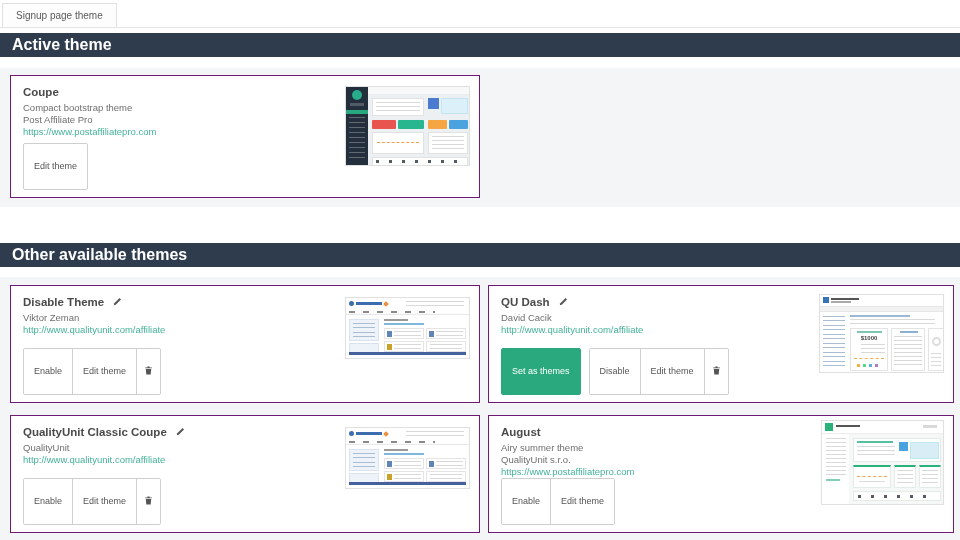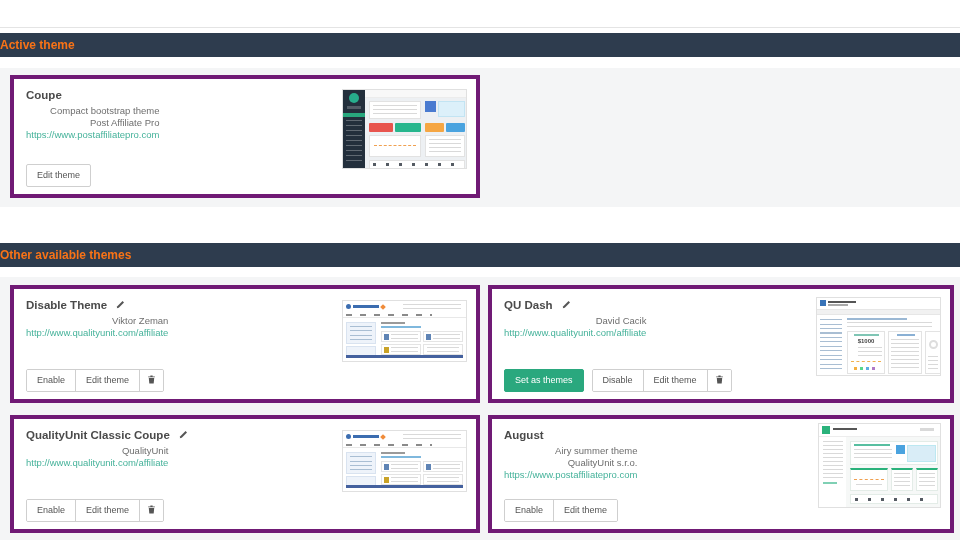--- a/index.html
+++ b/index.html
@@ -5,32 +5,32 @@
   html,body{margin:0;padding:0;width:960px;height:540px;overflow:hidden;background:#fff;
     font-family:"Liberation Sans",sans-serif;-webkit-font-smoothing:antialiased;}
   
   .tabbar{position:absolute;top:3px;left:0;width:960px;height:25px;border-bottom:1px solid #e4e4e4;
     display:flex;align-items:flex-end;padding-left:2px;box-sizing:border-box;}
   .tab{height:24px;box-sizing:border-box;border:1px solid #e0e0e0;border-bottom:none;background:#fdfdfd;
     display:flex;align-items:center;padding:0 13px;margin-right:2px;font-size:10px;color:#5a5a5a;cursor:pointer;
     border-top:1px solid #e0e0e0;}
   .tab.active{background:#fff;border-top:2px solid #2dbd9b;margin-bottom:-1px;border-bottom:1px solid #fff;}
   
-  .secbar{position:absolute;left:0;width:960px;height:24px;background:#2e3c4e;color:#f97316;
-    display:flex;align-items:center;padding-left:0;box-sizing:border-box;font-size:12px;font-weight:bold;}
+  .secbar{position:absolute;left:0;width:960px;height:24px;background:#2e3c4e;color:#ffffff;
+    display:flex;align-items:center;padding-left:12px;box-sizing:border-box;font-size:16px;font-weight:bold;}
   .secbg{position:absolute;left:0;width:960px;background:#f4f5f6;}
   
-  .card{position:absolute;background:#fff;border:4px solid #701a75;box-sizing:border-box;}
+  .card{position:absolute;background:#fff;border:1px solid #701a75;box-sizing:border-box;}
   .card-title{position:absolute;left:12px;top:10px;font-size:11.5px;font-weight:bold;color:#4a4a4a;
     display:flex;align-items:center;gap:8px;}
-  .card-meta{position:absolute;left:12px;top:26px;font-size:9.5px;color:#6e6e6e;line-height:12px;text-align:right;}
+  .card-meta{position:absolute;left:12px;top:26px;font-size:9.5px;color:#6e6e6e;line-height:12px;}
   .card-meta a{color:#45b29a;text-decoration:none;margin-top:42px;}
   .card-actions{position:absolute;left:12px;bottom:7px;display:flex;align-items:center;gap:8px;}
   .btn-group{display:inline-flex;border-radius:2px;overflow:hidden;border:1px solid #cfcfcf;}
-  .btn{background:#fff;color:#555;font-size:9px;padding:6px 10px;line-height:1;border:none;cursor:pointer;
+  .btn{background:#fff;color:#555;font-size:9px;padding:18px 10px;line-height:1;border:none;cursor:pointer;
     font-family:"Liberation Sans",sans-serif;}
   .btn-group .btn + .btn{border-left:1px solid #cfcfcf;}
   .btn.icon-btn{padding:4px 7px;display:flex;align-items:center;}
   .btn-solo{border:1px solid #cfcfcf;border-radius:2px;}
   .btn-primary{background:#2aa87e;color:#fff;border:1px solid #2aa87e;border-radius:2px;}
   .pencil{display:inline-flex;cursor:pointer;}
   
   .thumb{position:absolute;border:1px solid #e0e0e0;background:#fff;overflow:hidden;box-sizing:border-box;}
   .thumb *{position:absolute;box-sizing:border-box;}
   .glines{background:repeating-linear-gradient(to bottom,#d9d9d9 0 1px,transparent 1px 4px);}
@@ -45,20 +45,21 @@
   .cl-box{background:#fff;border:1px solid #e4e4e4;}
   
   .qd-col{background:#fff;border:1px solid #e3e3e3;}
   
   .au-panel{background:#fff;border:1px solid #e3ece7;}
 </style>
 </head>
 <body>
 
 <div class="tabbar">
+  <div class="tab">Signup page theme</div>
 </div>
 
 <div class="secbar" style="top:33px;">
   <span>Active theme</span>
 </div>
 <div class="secbg" style="top:68px;height:139px;"></div>
 
 <div class="card" style="left:10px;top:75px;width:470px;height:123px;">
   <div class="card-title">
     <span>Coupe</span>

